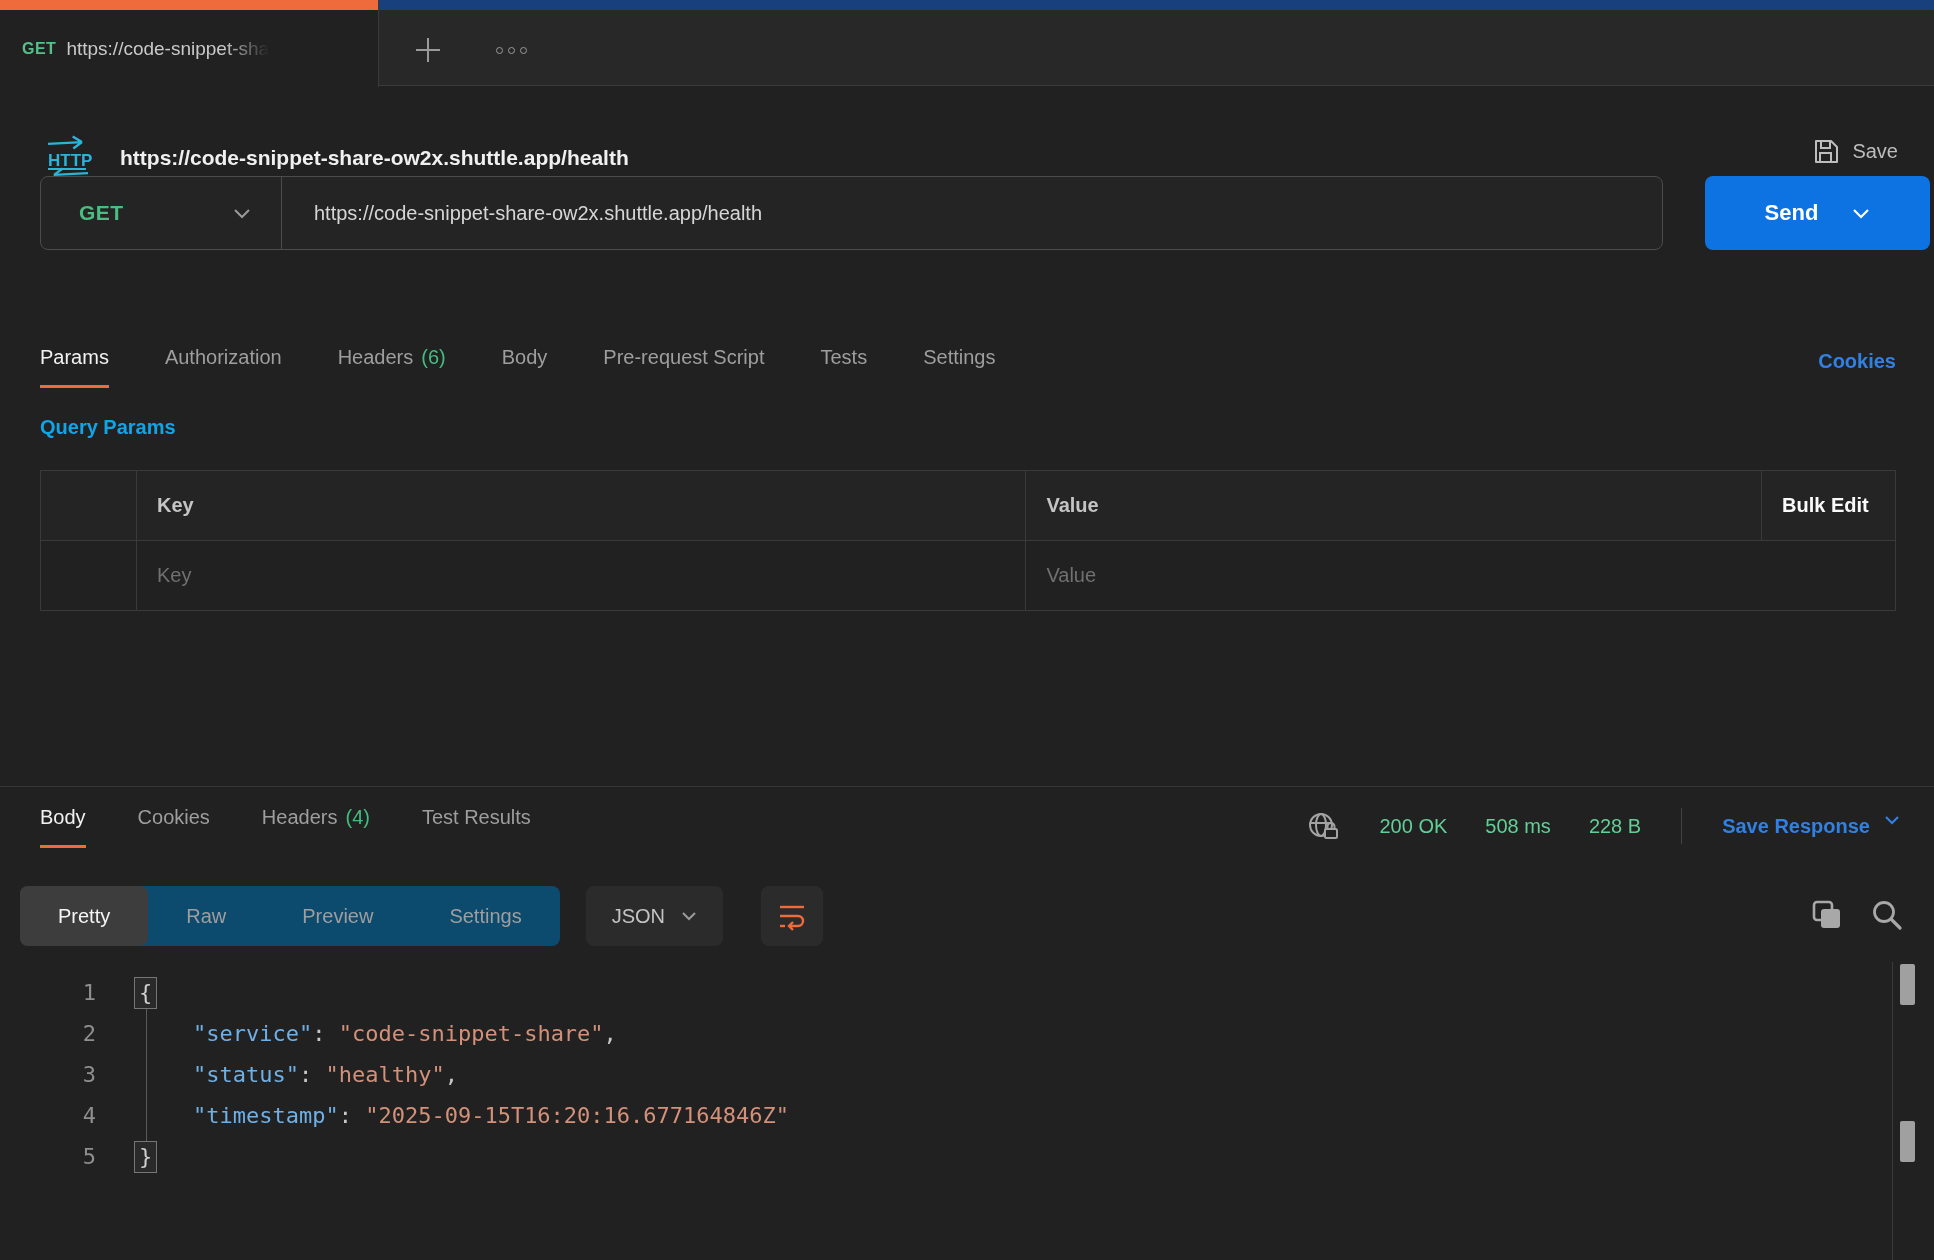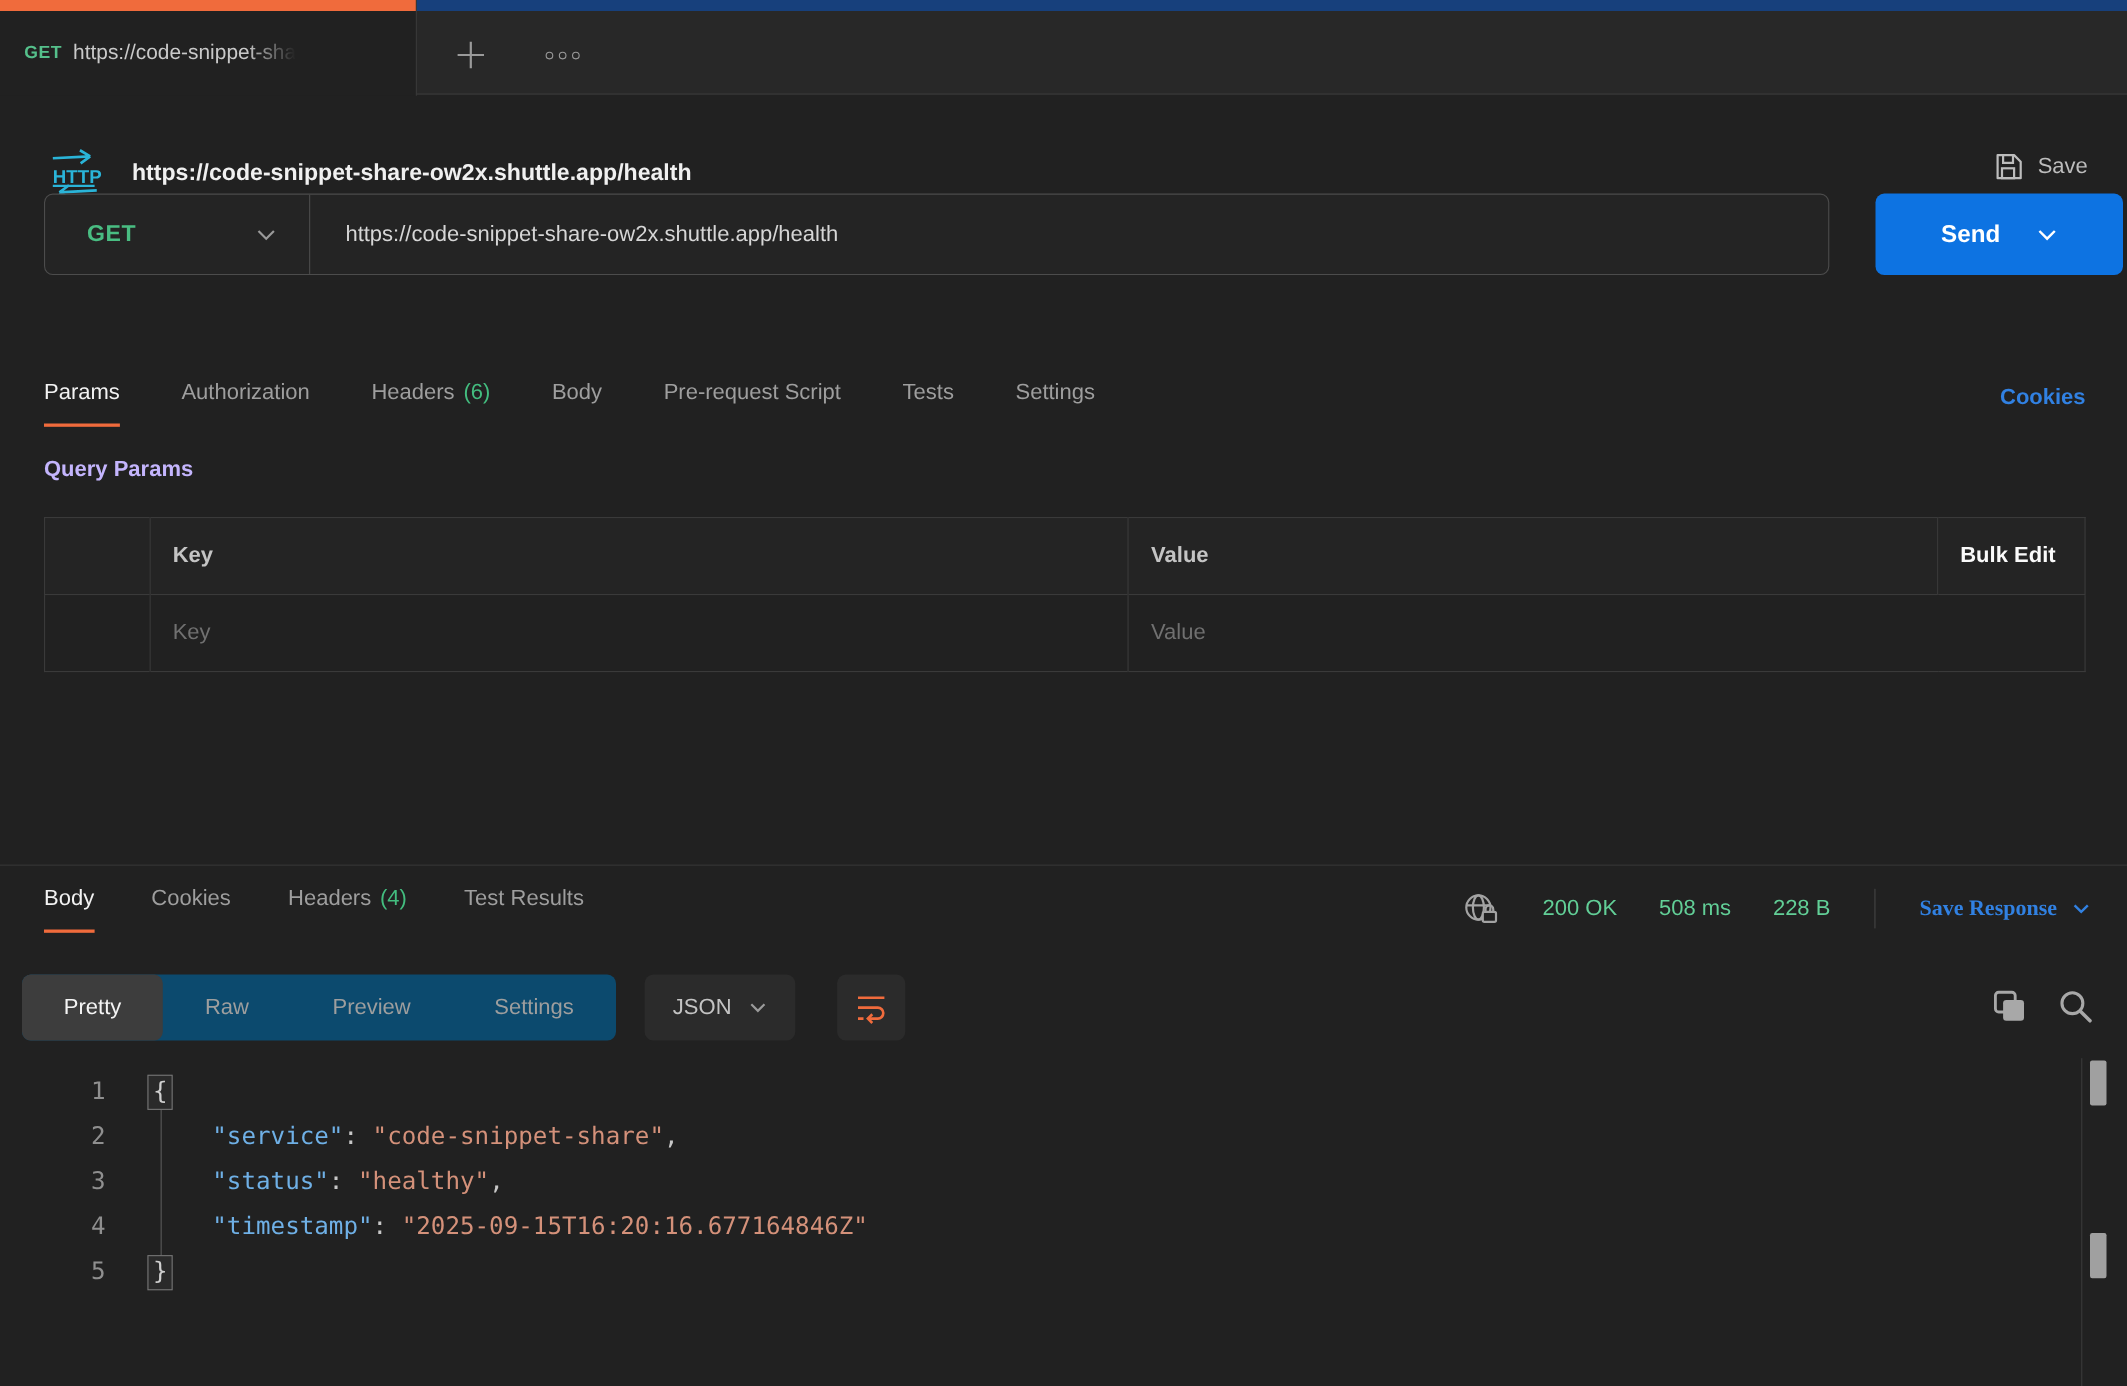--- a/index.html
+++ b/index.html
@@ -53,44 +53,44 @@
   .req-tabs { position:absolute; top:346px; left:40px; display:flex; gap:56px; }
   .nav-tab { display:flex; gap:8px; font-size:20px; color:#9e9e9e; padding-bottom:16px;
              border-bottom:3px solid transparent; cursor:pointer; }
   .nav-tab.active { color:#f2f2f2; border-bottom-color:#f06b3c; }
   .nav-tab .count { color:#43bd7f; }
   .cookies-link { position:absolute; top:350px; right:38px; color:#3181e2; font-size:20px;
                   font-weight:bold; background:none; border:none; cursor:pointer;
                   font-family:"Liberation Sans", sans-serif; }
 
   
-  .qp-title { position:absolute; top:416px; left:40px; font-size:20px; font-weight:bold; color:#c4b5fd; }
+  .qp-title { position:absolute; top:416px; left:40px; font-size:20px; font-weight:bold; color:#0ea5e9; }
   .qp-table { position:absolute; top:470px; left:40px; width:1856px; border:1px solid #3a3a3a;
               border-collapse:collapse; }
   .qp-table .hrow { background:#242424; }
   .qp-cell { height:70px; vertical-align:middle; font-size:20px; padding-left:20px; }
   .col-check { width:96px; border-right:1px solid #3a3a3a; }
   .col-key   { width:890px; border-right:1px solid #3a3a3a; }
   .col-value { width:736px; }
   .hrow .col-value { border-right:1px solid #3a3a3a; }
   .col-bulk  { width:134px; }
   .hrow td { color:#c4c4c4; font-weight:bold; }
   .hrow .col-bulk { color:#fafafa; }
   .prow td { border-top:1px solid #3a3a3a; color:#707070; }
 
   
   .resp-divider { position:absolute; top:786px; left:0; width:100%; height:1px; background:#373737; }
   .resp-tabs { position:absolute; top:806px; left:40px; display:flex; gap:52px; }
   .resp-meta { position:absolute; top:800px; right:34px; height:52px; display:flex;
                align-items:center; gap:38px; }
   .meta-green { color:#62cf97; font-size:20px; }
   .meta-vdiv { width:1px; height:36px; background:#444; margin:0 2px; }
-  .save-resp { display:flex; align-items:center; gap:14px; background:none; border:none;
+  .save-resp { display:flex; align-items:flex-start; gap:14px; background:none; border:none;
                color:#3181e2; font-size:20px; font-weight:bold; cursor:pointer;
-               font-family:Liberation Serif, serif; }
+               font-family:Liberation Sans, sans-serif; }
 
   
   .view-row { position:absolute; top:886px; left:20px; height:60px; display:flex; align-items:stretch; }
   .seg-group { display:flex; background:#0c4a6e; border-radius:8px; }
   .seg { padding:0 38px; display:flex; align-items:center; font-size:20px; color:#9e9e9e;
          cursor:pointer; border-radius:8px; }
   .seg.active { background:#3d3d3d; color:#f5f5f5; }
   .json-btn { margin-left:26px; display:flex; align-items:center; gap:16px; background:#2b2b2b;
               border:none; border-radius:8px; padding:0 26px; color:#c3c3c3; font-size:20px;
               cursor:pointer; font-family:"Liberation Sans", sans-serif; }

